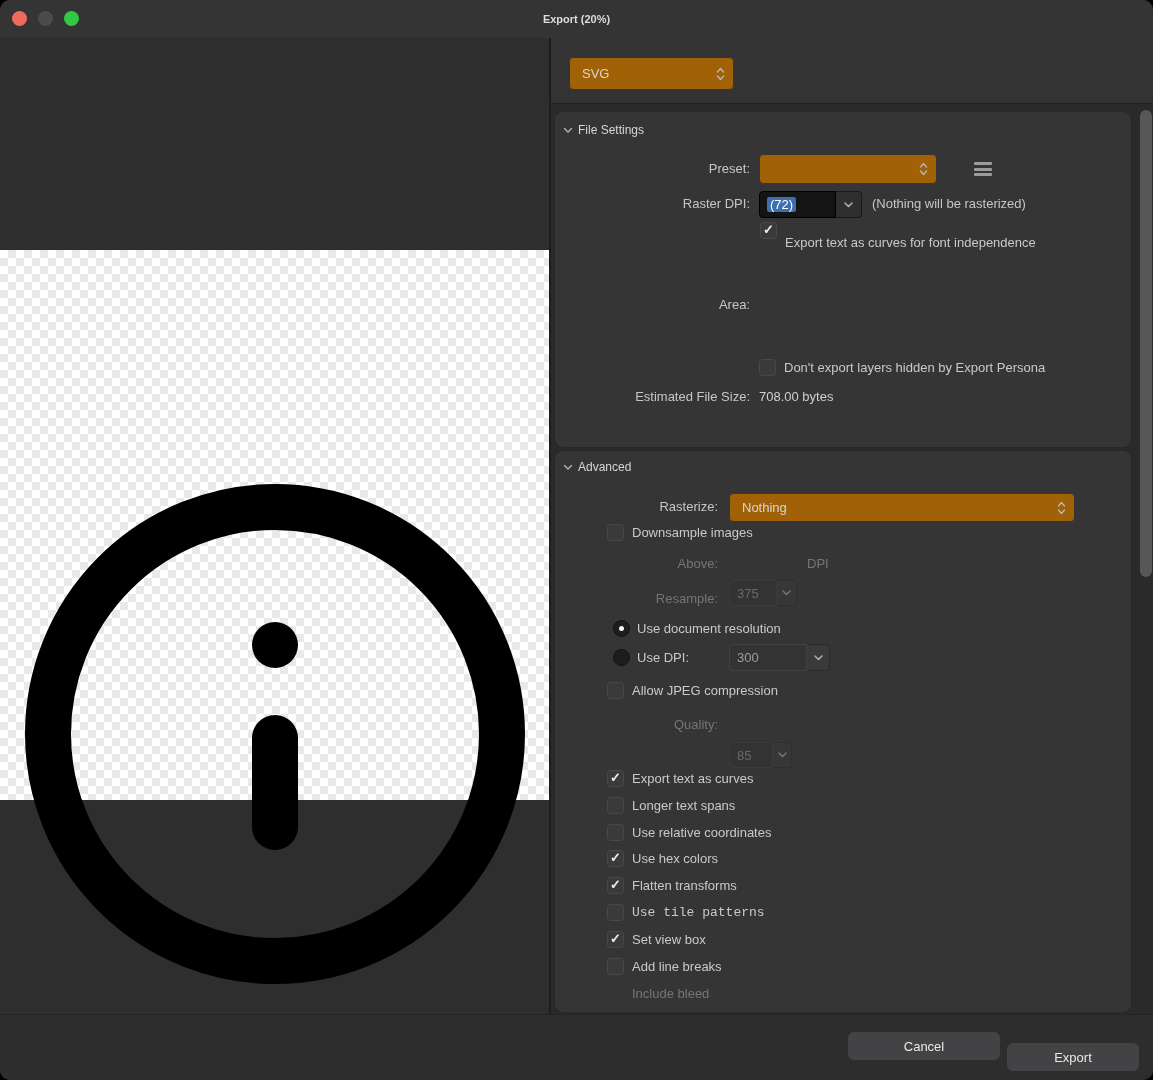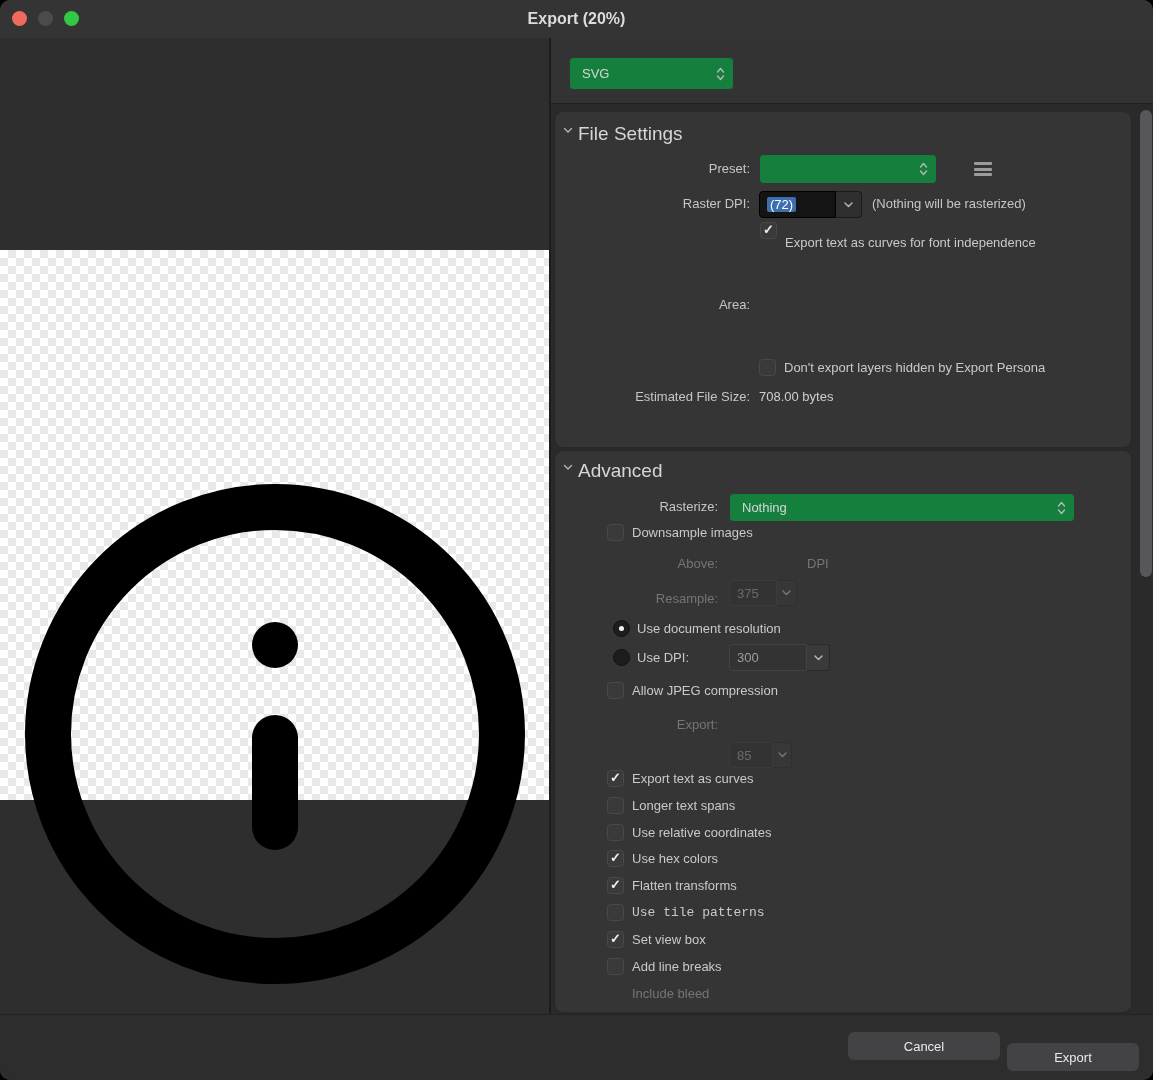--- a/index.html
+++ b/index.html
@@ -9,48 +9,48 @@
     border-radius:10px;background:#2a2a2b;
     font-family:"Liberation Sans", sans-serif;color:#cccccc;font-size:13px;
   }
   
   .titlebar{position:absolute;left:0;top:0;width:1153px;height:38px;background:#343434;}
   .tl{position:absolute;top:11px;width:15px;height:15px;border-radius:50%;}
   .tl.close{left:12px;}
   .tl.min{left:38px;}
   .tl.zoom{left:64px;}
   .title{position:absolute;left:0;top:0;width:100%;line-height:38px;text-align:center;
-         color:#dcdcdc;font-weight:bold;font-size:16px;}
+         color:#dcdcdc;font-weight:bold;font-size:11px;}
   
   .preview{position:absolute;left:0;top:38px;width:549px;height:976px;background:#2e2e2f;}
   .checker{position:absolute;left:0;top:212px;width:549px;height:550px;background-color:#ffffff;
     background-image:
       linear-gradient(45deg,#e9e9e9 25%,transparent 25%,transparent 75%,#e9e9e9 75%),
       linear-gradient(45deg,#e9e9e9 25%,transparent 25%,transparent 75%,#e9e9e9 75%);
     background-size:16px 16px;background-position:0 0,8px 8px;}
   .info-svg{position:absolute;left:25px;top:234px;}
   
   .panel{position:absolute;left:549px;top:38px;width:604px;height:976px;background:#2a2a2b;
          border-left:2px solid #1d1d1d;}
   .format-bar{position:absolute;left:0;top:0;width:604px;height:66px;background:#333334;
               border-bottom:1px solid #202020;}
   .groupbox{position:absolute;left:4px;width:576px;background:#353536;border-radius:8px;
             box-shadow:0 0 0 1px #28282a;}
   .gb-fs{top:74px;height:335px;}
   .gb-adv{top:413px;height:561px;}
-  .sec-head{position:absolute;color:#d6d6d6;font-size:19px;text-align:right;}
+  .sec-head{position:absolute;color:#d6d6d6;font-size:12px;text-align:right;}
   .sec-chev{position:absolute;}
   
   .lbl{position:absolute;text-align:right;color:#c6c6c6;line-height:16px;}
   .lbl.w1{left:49px;width:150px;}   
   .lbl.w2{left:47px;width:120px;}   
   .txt{position:absolute;color:#c6c6c6;line-height:16px;}
   .dim{color:#757575 !important;}
   
-  .dropdown{position:absolute;background:#15803d;border-radius:5px;color:#d6d6d6;
+  .dropdown{position:absolute;background:#a16207;border-radius:5px;color:#d6d6d6;
             display:flex;align-items:center;padding:0 26px 0 13px;box-shadow:0 0 0 1px #343435 inset;}
   .dropdown .ud{position:absolute;right:9px;top:50%;transform:translateY(-50%);}
   .dropdown.dim{color:#7a7a7a;background:#373738;}
   
   .combo-field{position:absolute;background:#141414;border:1px solid #000;
                border-radius:4px 0 0 4px;color:#b9b9b9;display:flex;align-items:center;padding:0 7px;}
   .combo-field.plain{background:#333334;border:1px solid #424242;color:#9d9d9d;}
   .combo-btn{position:absolute;background:#2f2f30;border:1px solid #1a1a1a;border-left:none;
              border-radius:0 4px 4px 0;display:flex;align-items:center;justify-content:center;}
   .combo-btn.plain{background:#3a3a3b;border-color:#2a2a2a;}
@@ -200,21 +200,21 @@
     </div>
     <div class="combo-btn plain" style="left:256px;top:606px;width:23px;height:27px;">
       <svg class="dn" width="9" height="6" viewBox="0 0 9 6">
           <path d="M1 1 L4.5 4.6 L8 1"></path>
         </svg>
     </div>
 
     <span class="checkbox" style="left:56px;top:644px;"></span>
     <div class="cb-label" style="left:81px;top:645px;">Allow JPEG compression</div>
 
-    <div class="lbl w2 dim" style="top:679px;">Export:</div>
+    <div class="lbl w2 dim" style="top:679px;">Quality:</div>
     <div class="combo-field plain dim-ctl" style="left:178px;top:674px;width:44px;height:26px;">
       <span>85</span>
     </div>
     <div class="combo-btn plain dim-ctl" style="left:222px;top:674px;width:19px;height:26px;">
       <svg class="dn" width="9" height="6" viewBox="0 0 9 6">
           <path d="M1 1 L4.5 4.6 L8 1"></path>
         </svg>
     </div>
 
     <span class="checkbox on" style="left:56px;top:732px;"></span>

